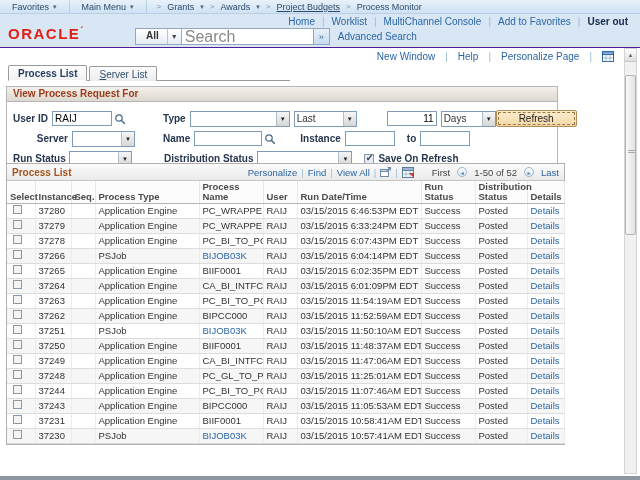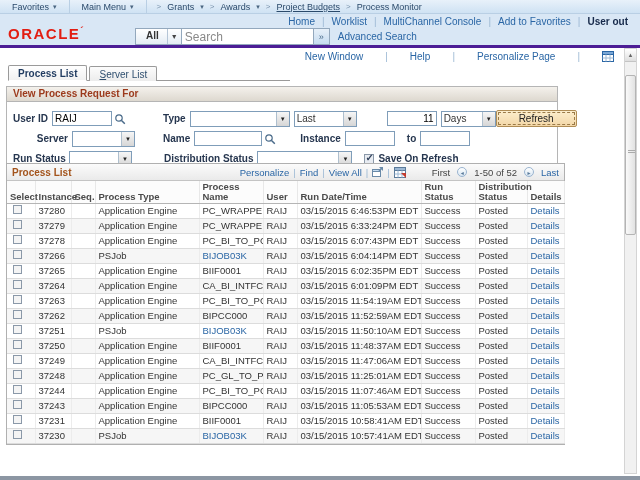--- a/index.html
+++ b/index.html
@@ -9,39 +9,39 @@
   
   .breadcrumb { height:14px; background:linear-gradient(#e8f1fa,#cfe2f3); border-bottom:1px solid #b9cfe4;
     display:flex; align-items:center; font-size:9px; color:#2b4a6b; }
   .bc-seg { padding:0 12px; border-right:1px solid #b9cfe4; height:100%; display:flex; align-items:center; gap:4px; cursor:default; }
   .bc-trail { display:flex; align-items:center; gap:6px; padding-left:10px; }
   .bc-sep { color:#7a93ab; font-size:8px; }
   .caret { font-size:7px; color:#4a6580; }
   .bc-underline { text-decoration:underline; }
 
   
-  .header { height:34px; background:linear-gradient(#dcead8,#d7e6f4); background:#d9e7f5; position:relative; border-bottom:3px solid #4c1d95; }
+  .header { height:34px; background:linear-gradient(#dcead8,#d7e6f4); background:#d9e7f5; position:relative; border-bottom:1px solid #4c1d95; }
   .hdr-links { position:absolute; top:2px; right:12px; display:flex; align-items:center; gap:7px; font-size:10px; }
   .hdr-links .lnk { color:#2a66a5; }
   .hdr-links .sep { color:#9cb8d4; }
   .signout { color:#16294a; font-weight:bold; }
   .logo { position:absolute; left:8px; top:11px; color:#e21d12; font-weight:bold; font-size:15px; letter-spacing:1.5px; }
   .logo::after { content:"´"; font-size:10px; vertical-align:top; }
   .search-row { position:absolute; left:135px; top:14px; display:flex; align-items:center; }
   .scope { display:flex; border:1px solid #93a8bd; background:linear-gradient(#fff,#e4ecf4); height:17px; }
   .scope .val { padding:1px 8px 0 10px; font-weight:bold; color:#333; }
   .scope .btn { width:14px; border-left:1px solid #b5c5d6; display:flex; align-items:center; justify-content:center; font-size:7px; color:#444; }
-  .search-input { width:132px; height:17px; border:1px solid #93a8bd; border-left:none; font-size:12px; padding:0 3px; font-family:"Liberation Sans",sans-serif; }
+  .search-input { width:132px; height:17px; border:1px solid #93a8bd; border-left:none; font-size:16px; padding:0 3px; font-family:"Liberation Sans",sans-serif; }
   .search-input::placeholder { color:#8a8a8a; }
   .go-btn { width:16px; height:17px; background:linear-gradient(#e7f0f9,#c6dcf0); border:1px solid #93a8bd; border-left:none;
     color:#4a6b8a; font-size:9px; display:flex; align-items:center; justify-content:center; }
   .adv-link { color:#2a66a5; margin-left:8px; }
 
   
-  .utility { position:absolute; top:51px; right:26px; display:flex; align-items:center; gap:22px; font-size:10px; }
+  .utility { position:absolute; top:51px; right:26px; display:flex; align-items:center; gap:10px; font-size:10px; }
   .utility .lnk { color:#2a66a5; }
   .utility .sep { color:#9cb8d4; }
 
   
   .tabstrip { position:absolute; left:8px; top:63px; width:282px; border-bottom:1px solid #9a9a9a; display:flex; align-items:flex-end; gap:2px; height:18px; }
   .tab { border:1px solid #9a9a9a; border-bottom:none; border-radius:2px 2px 0 0; padding:2px 9px 1px; font-size:10px; margin-bottom:-1px; }
   .tab.active { background:linear-gradient(#fff,#f1f1f1); font-weight:bold; color:#1f3a5f; border-bottom:1px solid #fff; }
   .tab.inactive { background:linear-gradient(#fcfcfc,#ececec); color:#2f4f6f; }
   .tab.inactive .lbl { display:inline-block; }
   .tab.inactive .lbl::first-letter { text-decoration:underline; }
@@ -66,21 +66,21 @@
   .cb.checked::after { content:"✓"; position:absolute; left:0px; top:-3px; font-size:10px; color:#31415a; font-weight:bold; }
 
   
   .grid-box { position:absolute; left:6px; top:163px; width:559px; border:1px solid #b0b0b0; background:#fff; }
   .grid-band { height:17px; display:flex; align-items:center; background:linear-gradient(#fbfbfb,#eaeaea);
     border-bottom:1px solid #c4c4c4; padding:0 5px; }
   .grid-title { font-weight:bold; color:#a3541c; font-size:10px; }
   .grid-tools { margin-left:auto; display:flex; align-items:center; gap:4px; font-size:9.5px; }
   .grid-tools .lnk { color:#2a66a5; }
   .grid-tools .sep { color:#9cb8d4; }
-  .paging { display:flex; align-items:center; gap:7px; margin-left:22px; color:#444; }
+  .paging { display:flex; align-items:center; gap:7px; margin-left:14px; color:#444; }
   .pg-arrow { width:10px; height:10px; border:1px solid #9ab4d0; border-radius:50%; background:linear-gradient(#fff,#d8e6f2);
     display:inline-flex; align-items:center; justify-content:center; font-size:6px; color:#5a7a9a; }
   table { border-collapse:collapse; table-layout:fixed; width:557px; font-size:9.5px; }
   th { text-align:left; color:#4a4a4a; font-weight:bold; background:#fcfcfc; border-bottom:1px solid #b5b5b5;
     border-right:1px solid #e8e8e8; padding:1px 3px; vertical-align:bottom; line-height:10px; }
   td { padding:1px 3px; border-bottom:1px solid #dcdcdc; border-right:1px solid #ececec; color:#333;
     white-space:nowrap; overflow:hidden; height:15px; line-height:12px; }
   tbody tr:nth-child(even) td { background:#f6f6f6; }
   .lnk { color:#2a66a5; cursor:pointer; text-decoration:none; }
   td .cb { width:9px; height:9px; margin-left:3px; background:#f4f4f4; }

